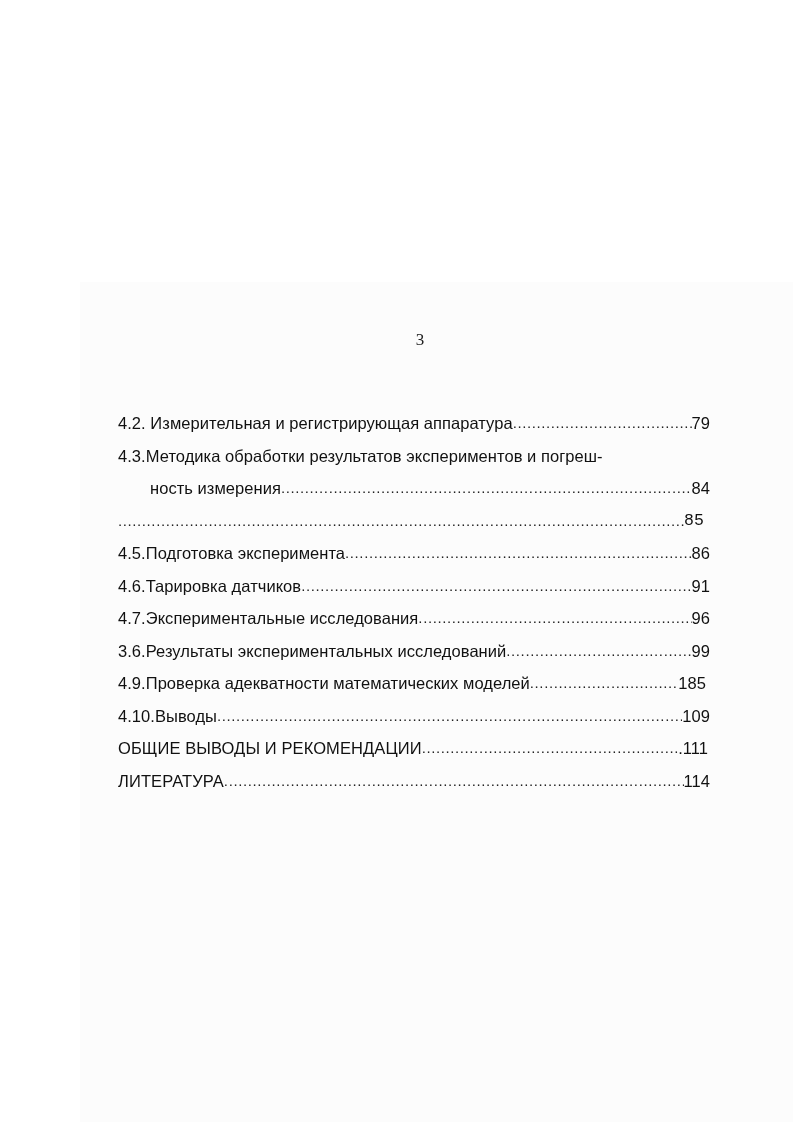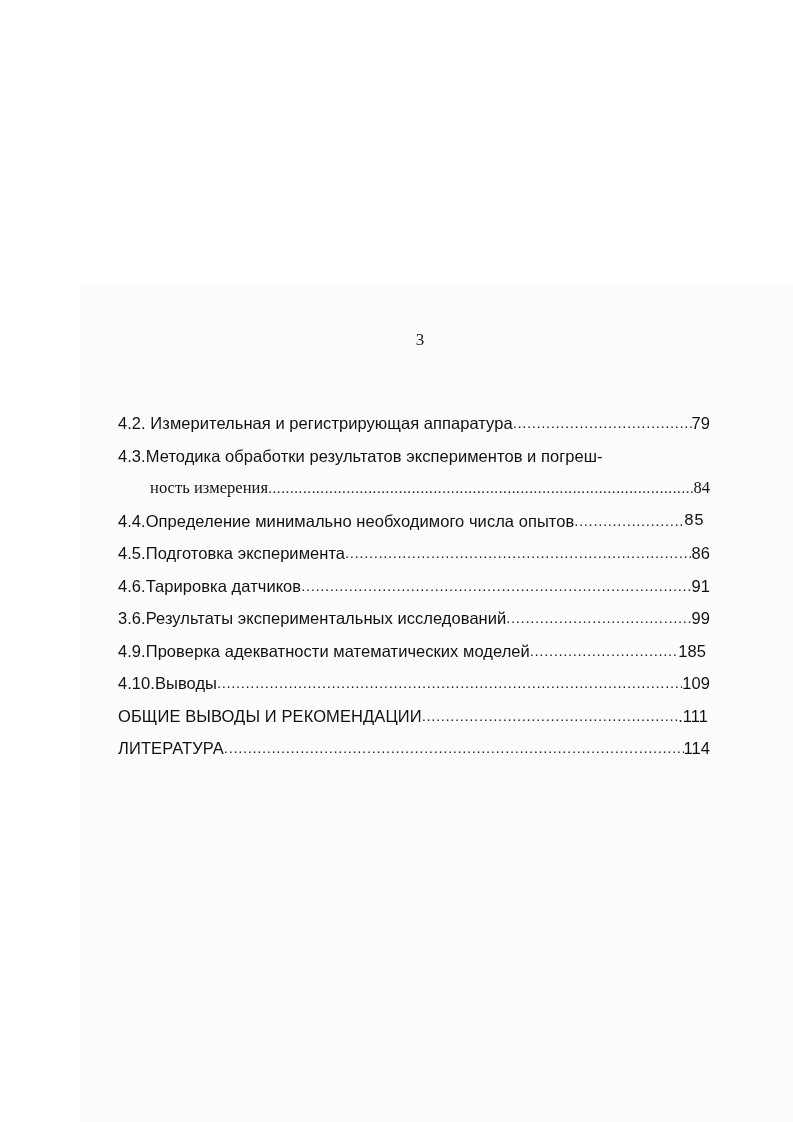--- a/index.html
+++ b/index.html
@@ -44,21 +44,20 @@
       height: 32.5px;
       line-height: 26px;
       font-size: 16.5px;
       display: flex;
       align-items: flex-start;
       white-space: nowrap;
       letter-spacing: 0.05px;
     }
     .toc-line.cont {
       padding-left: 32px;
-      font-family: Liberation Serif, serif;
     }
     .toc-line .title {
       flex: 0 0 auto;
     }
     .toc-line .leader {
       flex: 1 1 auto;
       overflow: hidden;
       position: relative;
       height: 26px;
     }
@@ -100,37 +99,41 @@
     <span class="title">4.3.Методика обработки результатов экспериментов и погреш-</span>
   </div>
 
   <div class="toc-line cont">
     <span class="title">ность измерения</span>
     <span class="leader"></span>
     <span class="page">84</span>
   </div>
 
   <div class="toc-line">
-    <span class="title">4.4.Определение минимально необходимого числа  опытов</span>
     <span class="leader"></span>
     <span class="page" style="margin-right:6px;font-family:Liberation Mono, monospace;">85</span>
   </div>
 
   <div class="toc-line">
     <span class="title">4.5.Подготовка эксперимента</span>
     <span class="leader"></span>
     <span class="page">86</span>
   </div>
 
   <div class="toc-line">
     <span class="title">4.6.Тарировка датчиков</span>
     <span class="leader"></span>
     <span class="page">91</span>
   </div>
 
+  <div class="toc-line">
+    <span class="title">4.7.Экспериментальные исследования</span>
+    <span class="leader"></span>
+    <span class="page">96</span>
+  </div>
 
   <div class="toc-line">
     <span class="title">3.6.Результаты экспериментальных исследований</span>
     <span class="leader"></span>
     <span class="page">99</span>
   </div>
 
   <div class="toc-line">
     <span class="title">4.9.Проверка адекватности математических моделей</span>
     <span class="leader"></span>

